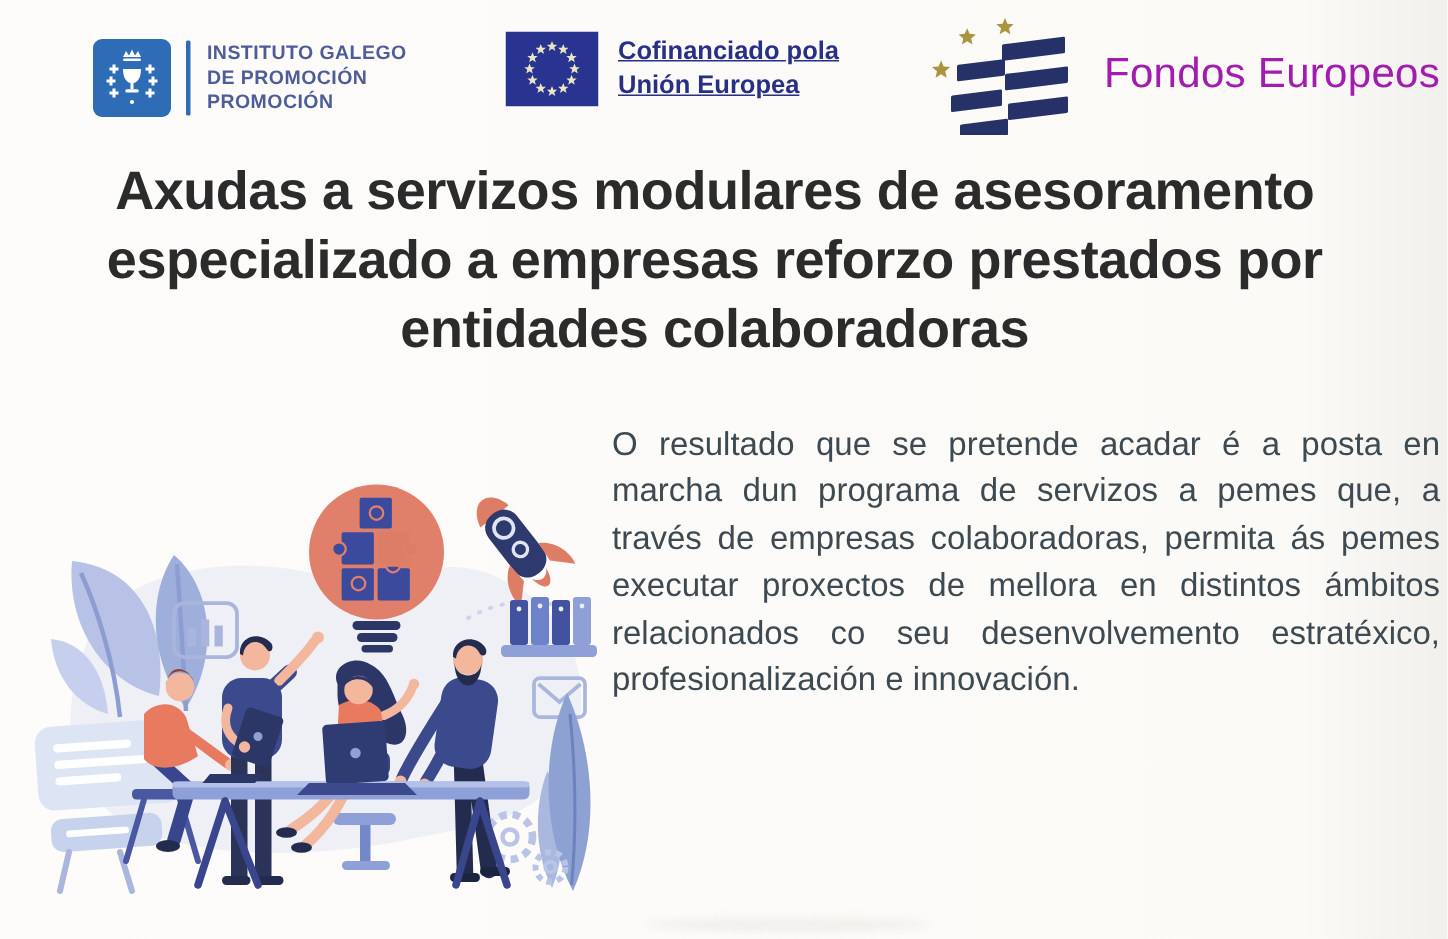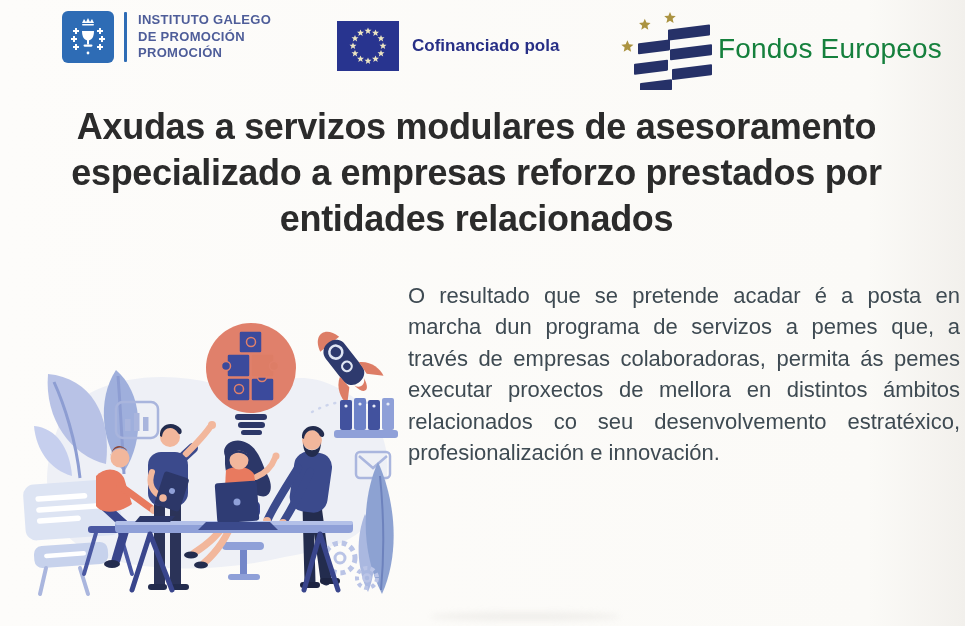--- a/index.html
+++ b/index.html
@@ -5,27 +5,27 @@
   * { margin:0; padding:0; box-sizing:border-box; }
   html,body { width:965px; height:626px; }
   body {
     position:relative;
     overflow:hidden;
     font-family:"Liberation Sans", sans-serif;
     background:linear-gradient(to right,#fdfcfa 0%,#fbfaf7 90%,#f2f0ec 100%);
   }
   
   .logo { position:absolute; display:flex; align-items:center; }
-  .logo-igape { left:62px; top:11px; }
+  .logo-igape { left:62px; top:26px; }
   .igape-sep { width:3px; height:50px; background:#2e6cb5; margin:0 11px 0 10px; border-radius:1px; }
   .igape-text { font-size:13px; font-weight:bold; color:#4e5d99; line-height:1.3; letter-spacing:.3px; }
   .logo-eu { left:337px; top:21px; }
-  .eu-text { margin-left:13px; font-size:17px; font-weight:bold; color:#272f86; line-height:1.35; }
+  .eu-text { margin-left:13px; font-size:17px; font-weight:bold; color:#272f86; line-height:1.35;text-decoration:underline; }
   .logo-fondos { left:616px; top:8px; }
-  .fondos-text { margin-left:2px; font-size:28px; color:#15803d; letter-spacing:.2px; }
+  .fondos-text { margin-left:20px; font-size:28px; color:#a21caf; letter-spacing:.2px; }
   
   .title {
     position:absolute; top:104px; left:20px; right:32px;
     text-align:center; font-size:36px; font-weight:bold; color:#2b2b2b;
     line-height:1.28; letter-spacing:-.3px;
   }
   
   .illustration { position:absolute; left:20px; top:306px; }
   .text-col {
     position:absolute; left:408px; top:280px; width:552px;
@@ -81,20 +81,21 @@
         <use href="#eu-star" x="-30" y="0"></use>
         <use href="#eu-star" x="-28" y="-7.5"></use>
         <use href="#eu-star" x="-22.5" y="-13"></use>
         <use href="#eu-star" x="-15" y="-15"></use>
         <use href="#eu-star" x="-7.5" y="-13"></use>
         <use href="#eu-star" x="-2" y="-7.5"></use>
       </g>
     </svg>
     <div class="eu-text">
       <div>Cofinanciado pola</div>
+      <div>Unión Europea</div>
     </div>
   </div>
 
   <div class="logo logo-fondos">
     <svg width="100" height="82" viewBox="0 0 100 82">
       <g fill="#ab9340">
         <path d="M30,10 l1.8,4.2 4.6,.4 -3.5,3 1,4.5 -3.9,-2.4 -3.9,2.4 1,-4.5 -3.5,-3 4.6,-.4 z" transform="scale(.9) translate(2,2)"></path>
         <path d="M54,4 l1.6,3.8 4.2,.3 -3.2,2.7 1,4.1 -3.6,-2.2 -3.6,2.2 1,-4.1 -3.2,-2.7 4.2,-.3 z"></path>
         <path d="M10,32 l1.8,4.2 4.6,.4 -3.5,3 1,4.5 -3.9,-2.4 -3.9,2.4 1,-4.5 -3.5,-3 4.6,-.4 z" transform="scale(.95) translate(2,2)"></path>
       </g>
@@ -108,21 +109,21 @@
       </g>
     </svg>
     <div class="fondos-text">Fondos Europeos</div>
   </div>
 
 </div>
 
 <div class="title">
   <div>Axudas a servizos modulares de asesoramento</div>
   <div>especializado a empresas reforzo prestados por</div>
-  <div>entidades relacionados</div>
+  <div>entidades colaboradoras</div>
 </div>
 
 <div class="illustration">
 <svg width="382" height="292" viewBox="0 0 382 292">
 
   <path d="M38,122 C52,78 128,60 195,78 C242,90 268,58 314,80 C364,102 378,152 360,198 C344,240 300,244 260,252 C198,266 118,268 70,246 C20,222 20,166 38,122 Z" fill="#eef0f6"></path>
 
   <g>
     <path d="M28,68 C70,72 92,108 86,158 C52,150 24,114 28,68 Z" fill="#b8c2e6"></path>
     <path d="M96,64 C122,86 126,132 104,166 C82,140 76,94 96,64 Z" fill="#9fafdc"></path>

